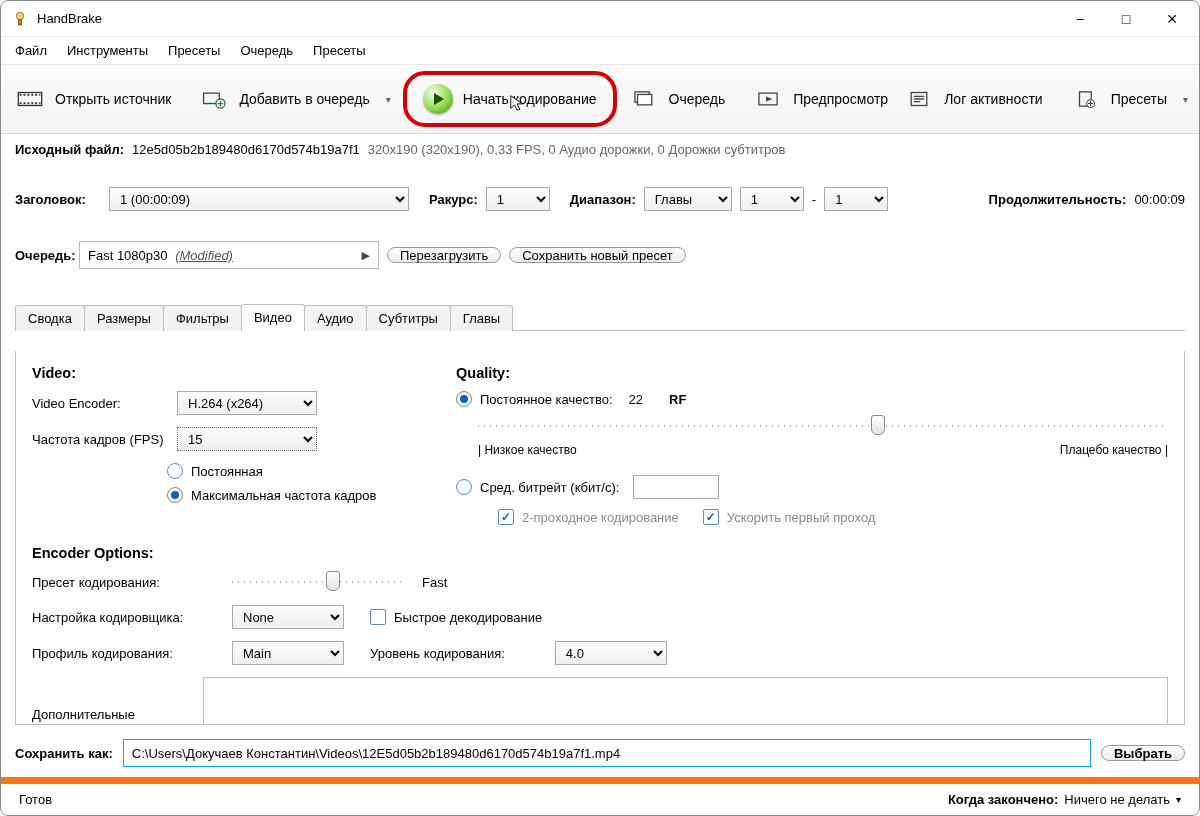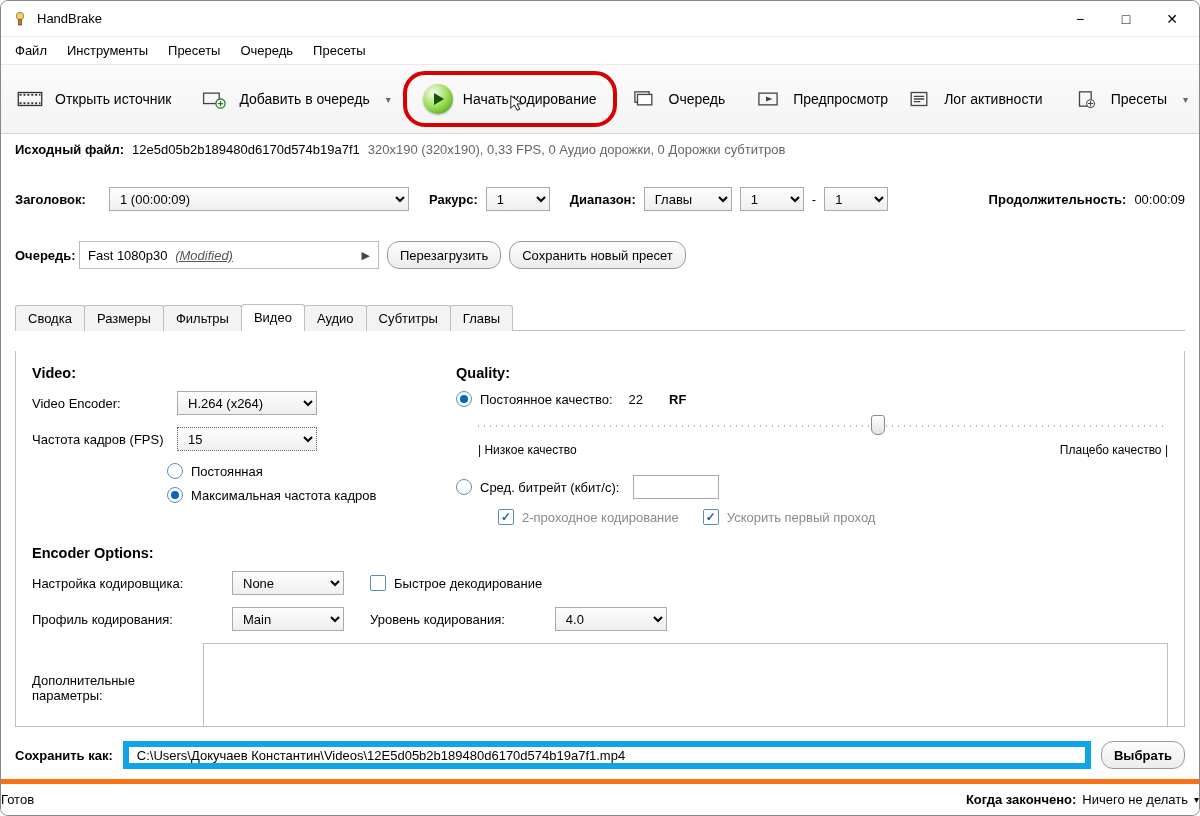--- a/index.html
+++ b/index.html
@@ -98,21 +98,21 @@
   .label-bold { font-weight:600; }
   .muted { color:#666; }
   select.ctl, input.ctl {
     border:1px solid #aaa;
     background:linear-gradient(#fdfdfd,#efefef);
     height:24px; padding:1px 6px;
     font-family:inherit; font-size:13px;
   }
   .ctl-flat { background:#fff; border:1px solid #aaa; height:24px; padding:1px 6px;}
   button.btn {
-    height:28px;
+    height:16px;
     border:1px solid #999;
     background:linear-gradient(#fdfdfd,#ececec);
     padding:0 12px;
     font-family:inherit; font-size:13px;
     border-radius:12px;
   }
   .preset-combo {
     display:flex;align-items:center;justify-content:space-between;
     border:1px solid #bbb; background:#fff;
     width:300px; height:28px; padding:0 8px;
@@ -186,28 +186,28 @@
     resize:none;
     font-family:inherit; font-size:13px;
     padding:4px;
   }
   
   .save-row{
     display:flex;align-items:center;gap:10px;
     padding:14px 14px 10px 14px;
   }
   .save-row input{
-    flex:1;border:6px solid #0ea5e9;background:#fff;height:28px;padding:2px 8px;font-family:inherit;font-size:13px;
+    flex:1;border:1px solid #0ea5e9;background:#fff;height:28px;padding:2px 8px;font-family:inherit;font-size:13px;
   }
   
   .statusbar{
-    border-top:5px solid #f97316;
+    border-top:7px solid #f97316;
     background:#fff;
     display:flex;align-items:center;
-    padding:8px 0;
+    padding:8px 18px;
     font-size:13px;
   }
   .statusbar .grow{flex:1;}
   .done-select{ display:flex;align-items:center;gap:6px;}
   
   .cursor{
     position:absolute; width:18px;height:18px; pointer-events:none;
   }
   
   svg.icon{ width:26px;height:22px; }
@@ -432,20 +432,28 @@
               <span class="sq"></span>
                 <span class="lbl">Ускорить первый проход</span>
             </div>
           </div>
         </div>
       </div>
 
       <div style="margin-top:20px">
         <div class="hdr">Encoder Options:</div>
 
+        <div class="field">
+          <span style="width:190px">Пресет кодирования:</span>
+          <div class="slider" style="width:170px">
+            <div class="track"></div>
+              <div class="thumb" style="left:55%"></div>
+          </div>
+          <span style="margin-left:10px">Fast</span>
+        </div>
 
         <div class="field">
           <span style="width:190px">Настройка кодировщика:</span>
           <select class="ctl" style="width:112px"><option>None</option></select>
           <div class="check" style="display:flex;align-items:center;gap:8px;margin-left:16px">
             <span class="sq"></span>
               <span class="lbl">Быстрое декодирование</span>
           </div>
         </div>
 

